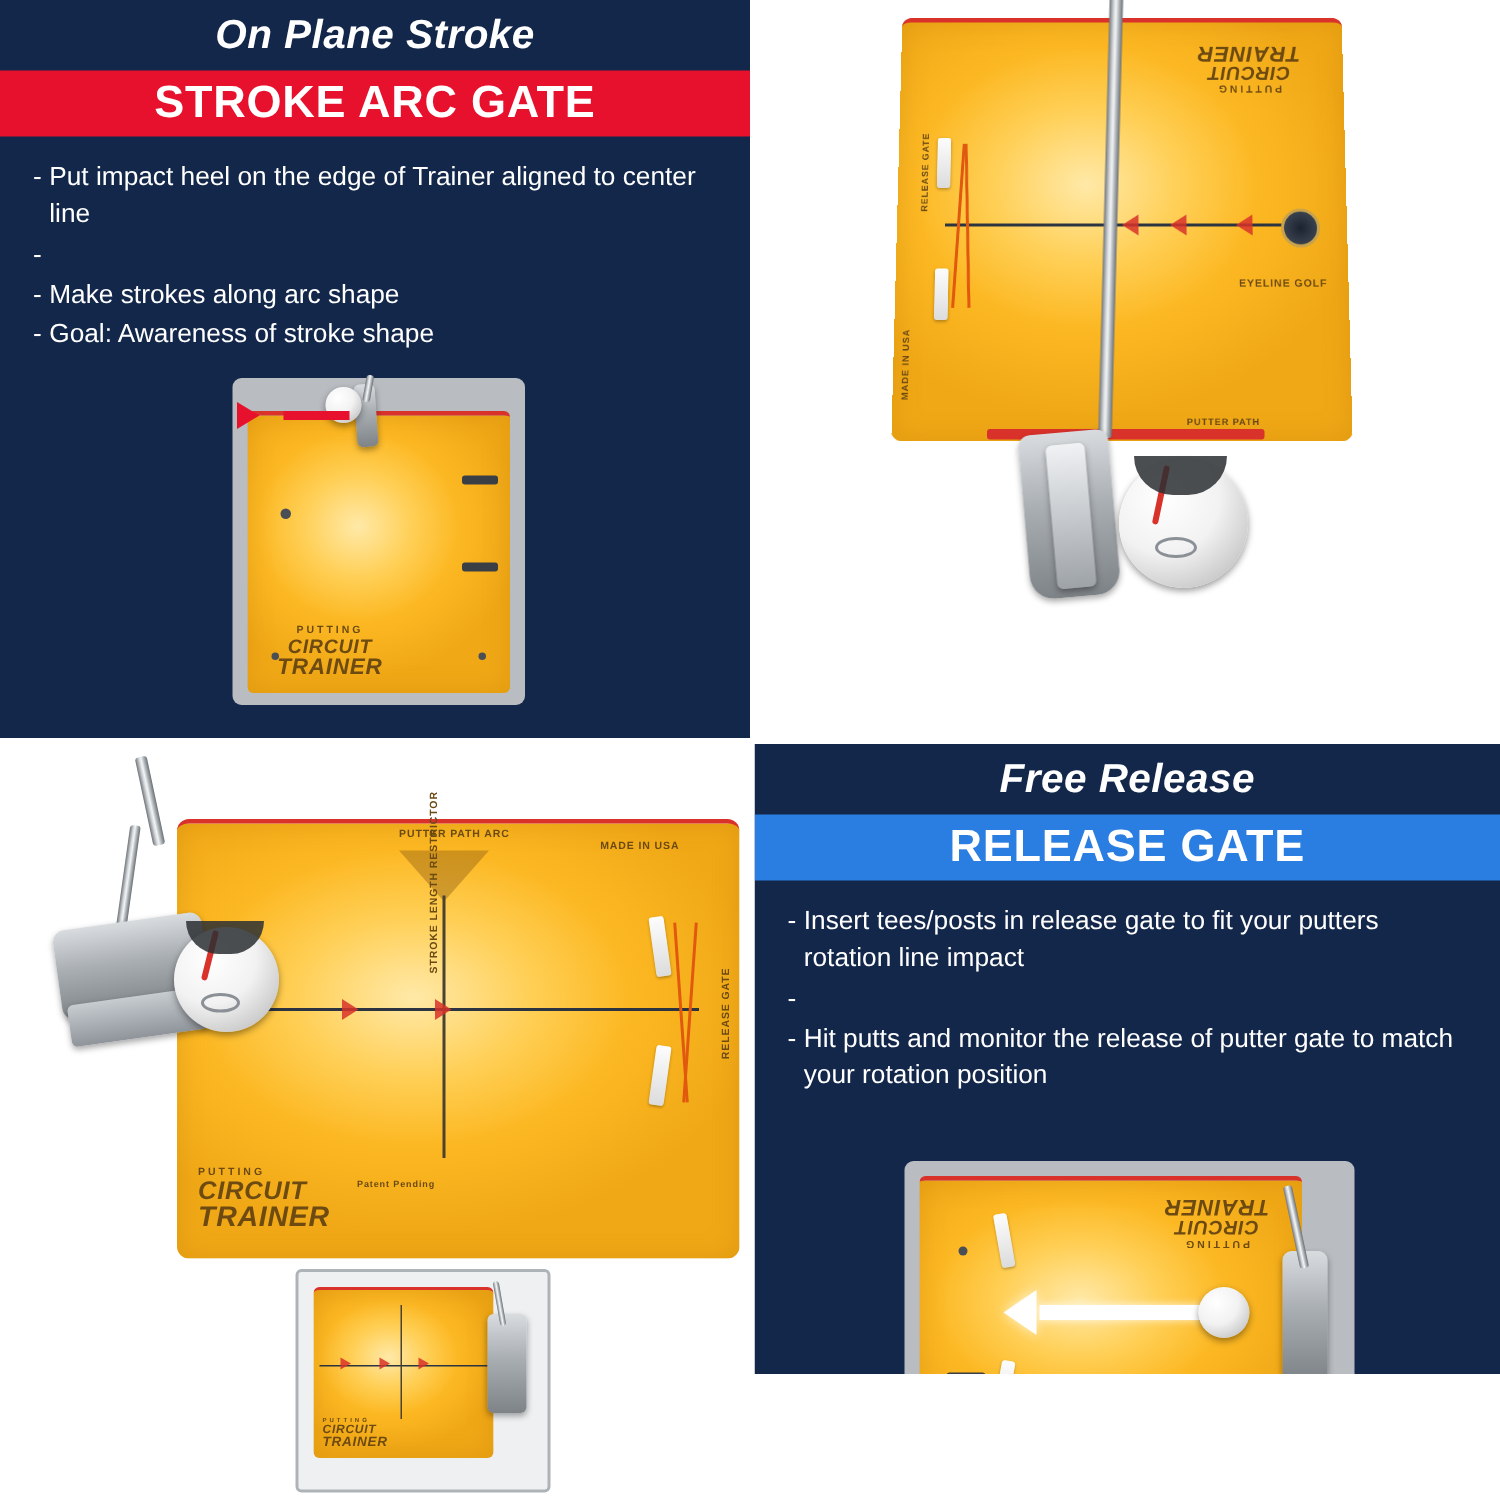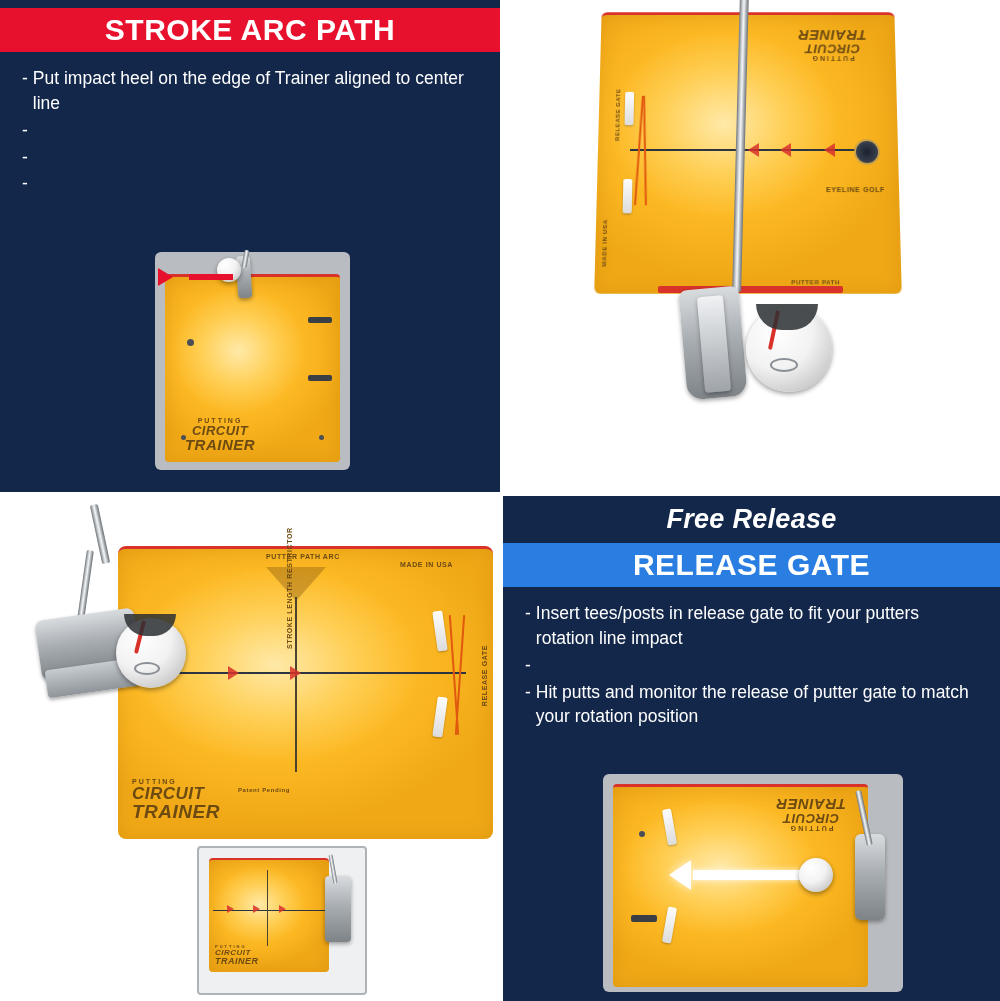--- a/index.html
+++ b/index.html
@@ -21,21 +21,21 @@
   }
 
   
   .quad {
     position: absolute;
     overflow: hidden;
   }
   .q-tl { left: 0;   top: 0;   width: 500px; height: 492px; background: #13274b; }
   .q-tr { left: 503px; top: 0; width: 497px; height: 492px; background: #ffffff; }
   .q-bl { left: 0;   top: 496px; width: 500px; height: 505px; background: #ffffff; }
-  .q-br { left: 503px; top: 496px; width: 497px; height: 505px; background: #13274b; }
+  .q-br { left: 503px; top: 496px; width: 497px; height: 420px; background: #13274b; }
 
   
   .panel-title {
     text-align: center;
     color: #ffffff;
     font-style: italic;
     font-weight: bold;
     font-size: 27px;
     letter-spacing: .3px;
     padding-top: 8px;
@@ -205,35 +205,38 @@
     border: 2px solid #aeb3b8;
     border-radius: 4px;
   }
 </style>
 </head>
 <body>
 
 <div class="page">
 
   <div class="quad q-tl">
-    <div class="banner red">STROKE ARC PATH</div>
+    <div class="panel-title">On Plane Stroke</div>
+    <div class="banner red">STROKE ARC GATE</div>
 
     <div class="bullets">
       <div class="li">
         <span class="dash">-</span>
         <span>Put impact heel on the edge of Trainer aligned to center line</span>
       </div>
       <div class="li">
         <span class="dash">-</span>
       </div>
       <div class="li">
         <span class="dash">-</span>
-      </div>
-      <div class="li">
-        <span class="dash">-</span>
+        <span>Make strokes along arc shape</span>
+      </div>
+      <div class="li">
+        <span class="dash">-</span>
+        <span>Goal: Awareness of stroke shape</span>
       </div>
     </div>
 
     <div class="board-wrap" style="left:155px; top:252px; width:195px; height:218px;">
       <div class="board" style="left:10px; top:22px; width:175px; height:185px;">
         <div class="tick" style="right:8px; top:40px; width:24px; height:6px;"></div>
         <div class="tick" style="right:8px; top:98px; width:24px; height:6px;"></div>
         <div class="dot" style="left:22px; top:62px; width:7px; height:7px;"></div>
         <div class="dot" style="right:16px; bottom:22px; width:5px; height:5px;"></div>
         <div class="dot" style="left:16px; bottom:22px; width:5px; height:5px;"></div>

